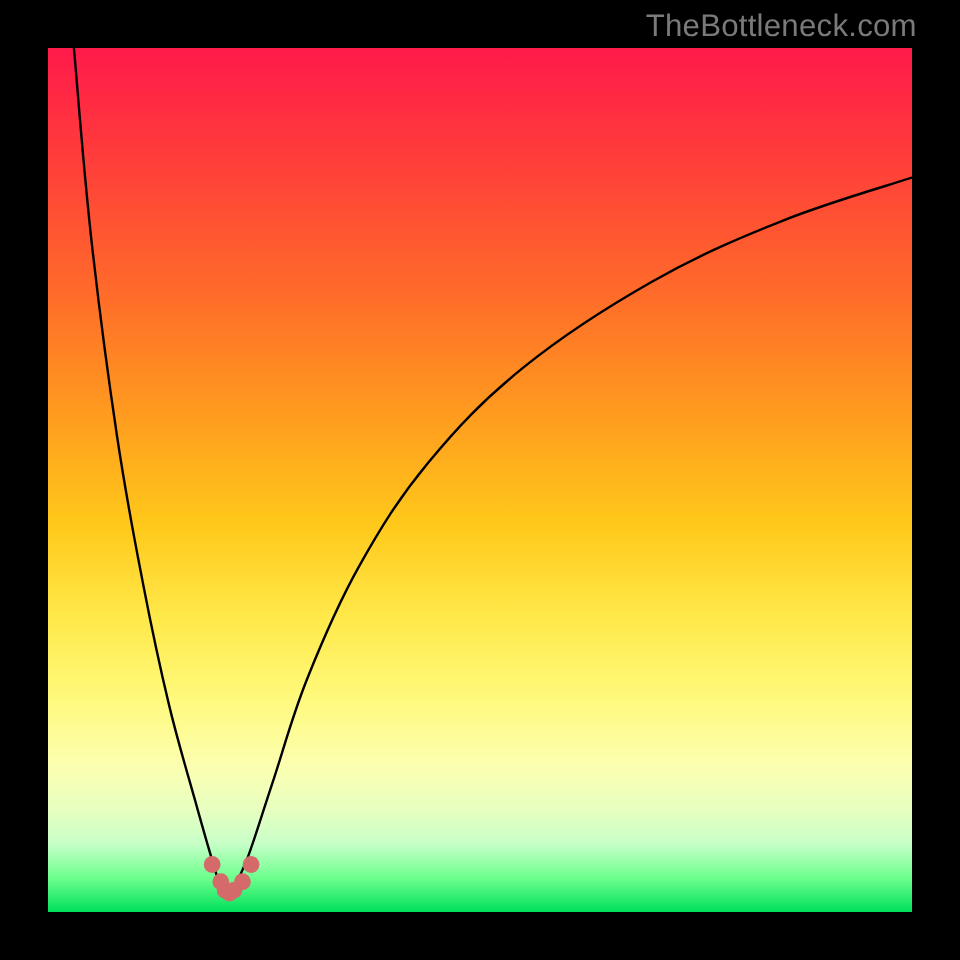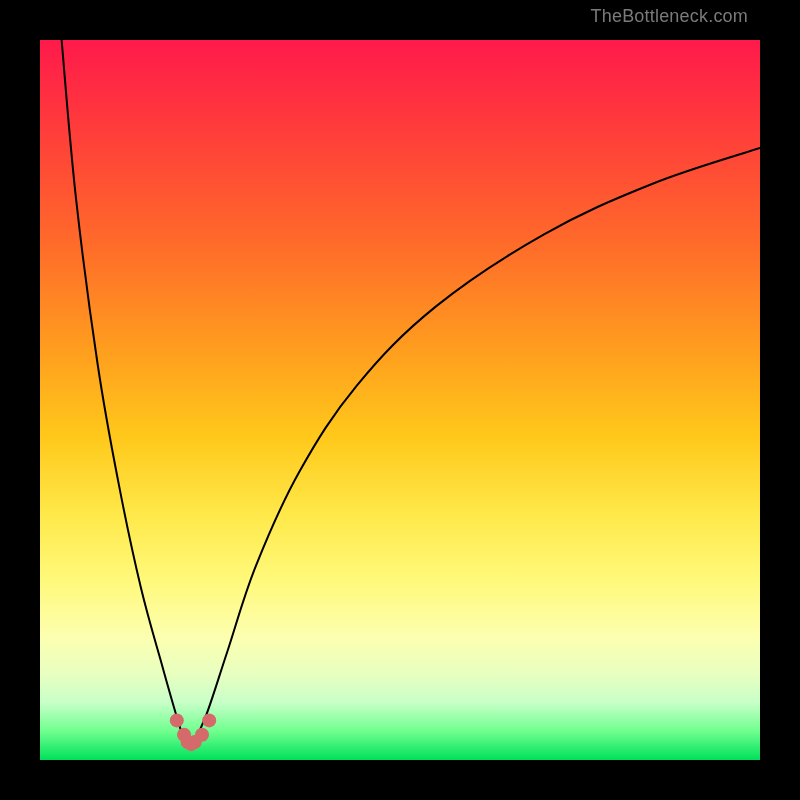--- a/index.html
+++ b/index.html
@@ -34,23 +34,23 @@
       #fcffb0 83%,
       #e8ffc0 88%,
       #c8ffc8 92%,
       #6fff8f 96%,
       #00e05a 100%
     );
   }
   .watermark {
     position: absolute;
     top: 6px;
-    right: 52px;
+    right: 36px;
     color: #7a7a7a;
-    font-size: 18px;
+    font-size: 26px;
     font-weight: 500;
     letter-spacing: 0.2px;
     user-select: none;
   }
   svg.curves {
     position: absolute;
     left: 0;
     top: 0;
     width: 720px;
     height: 720px;

